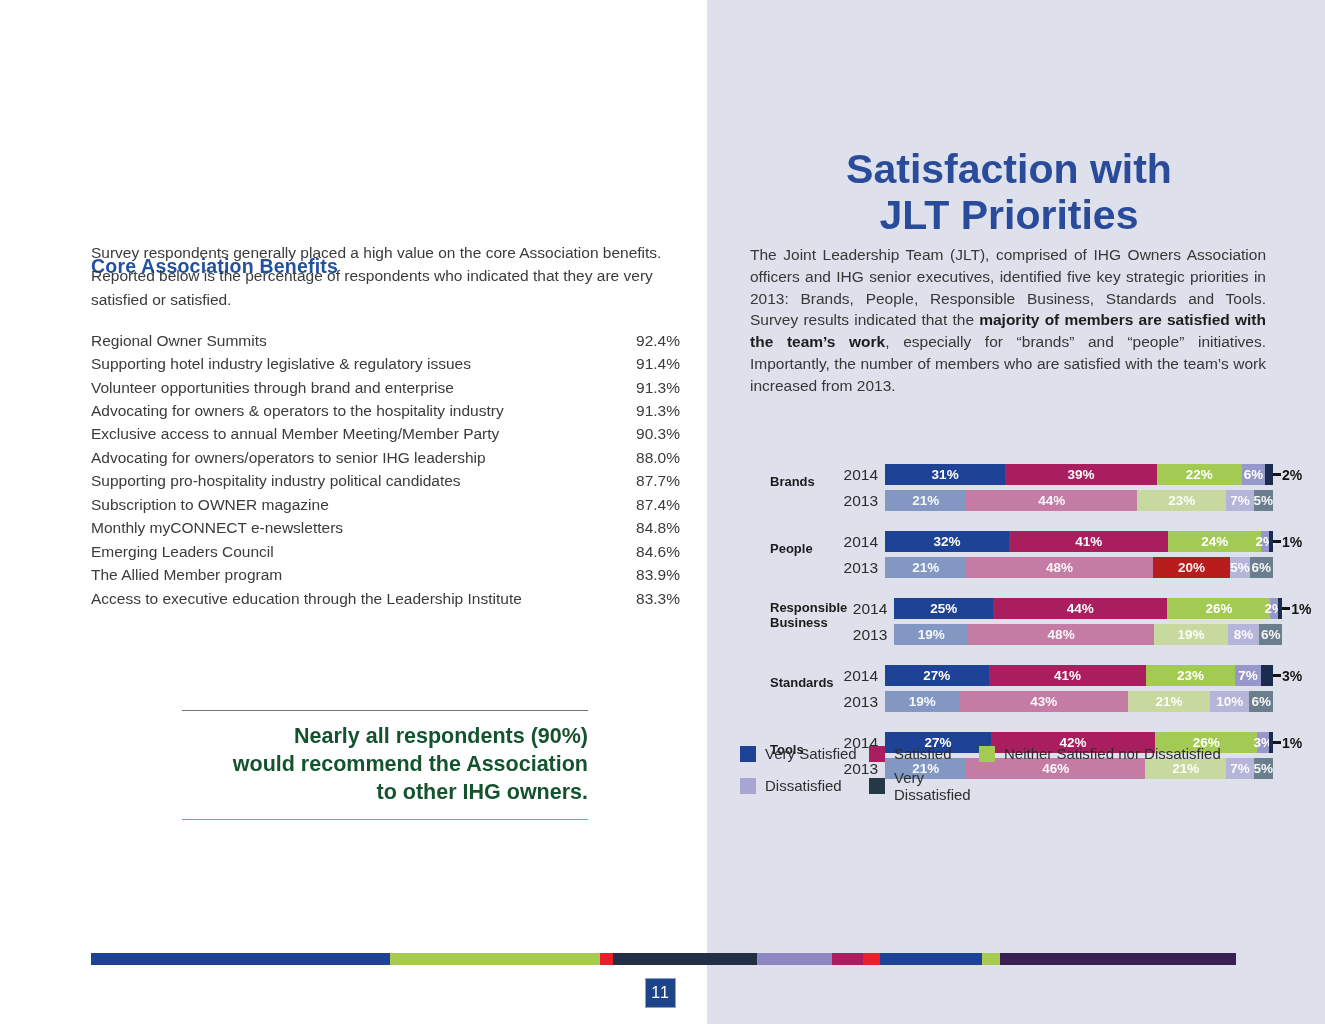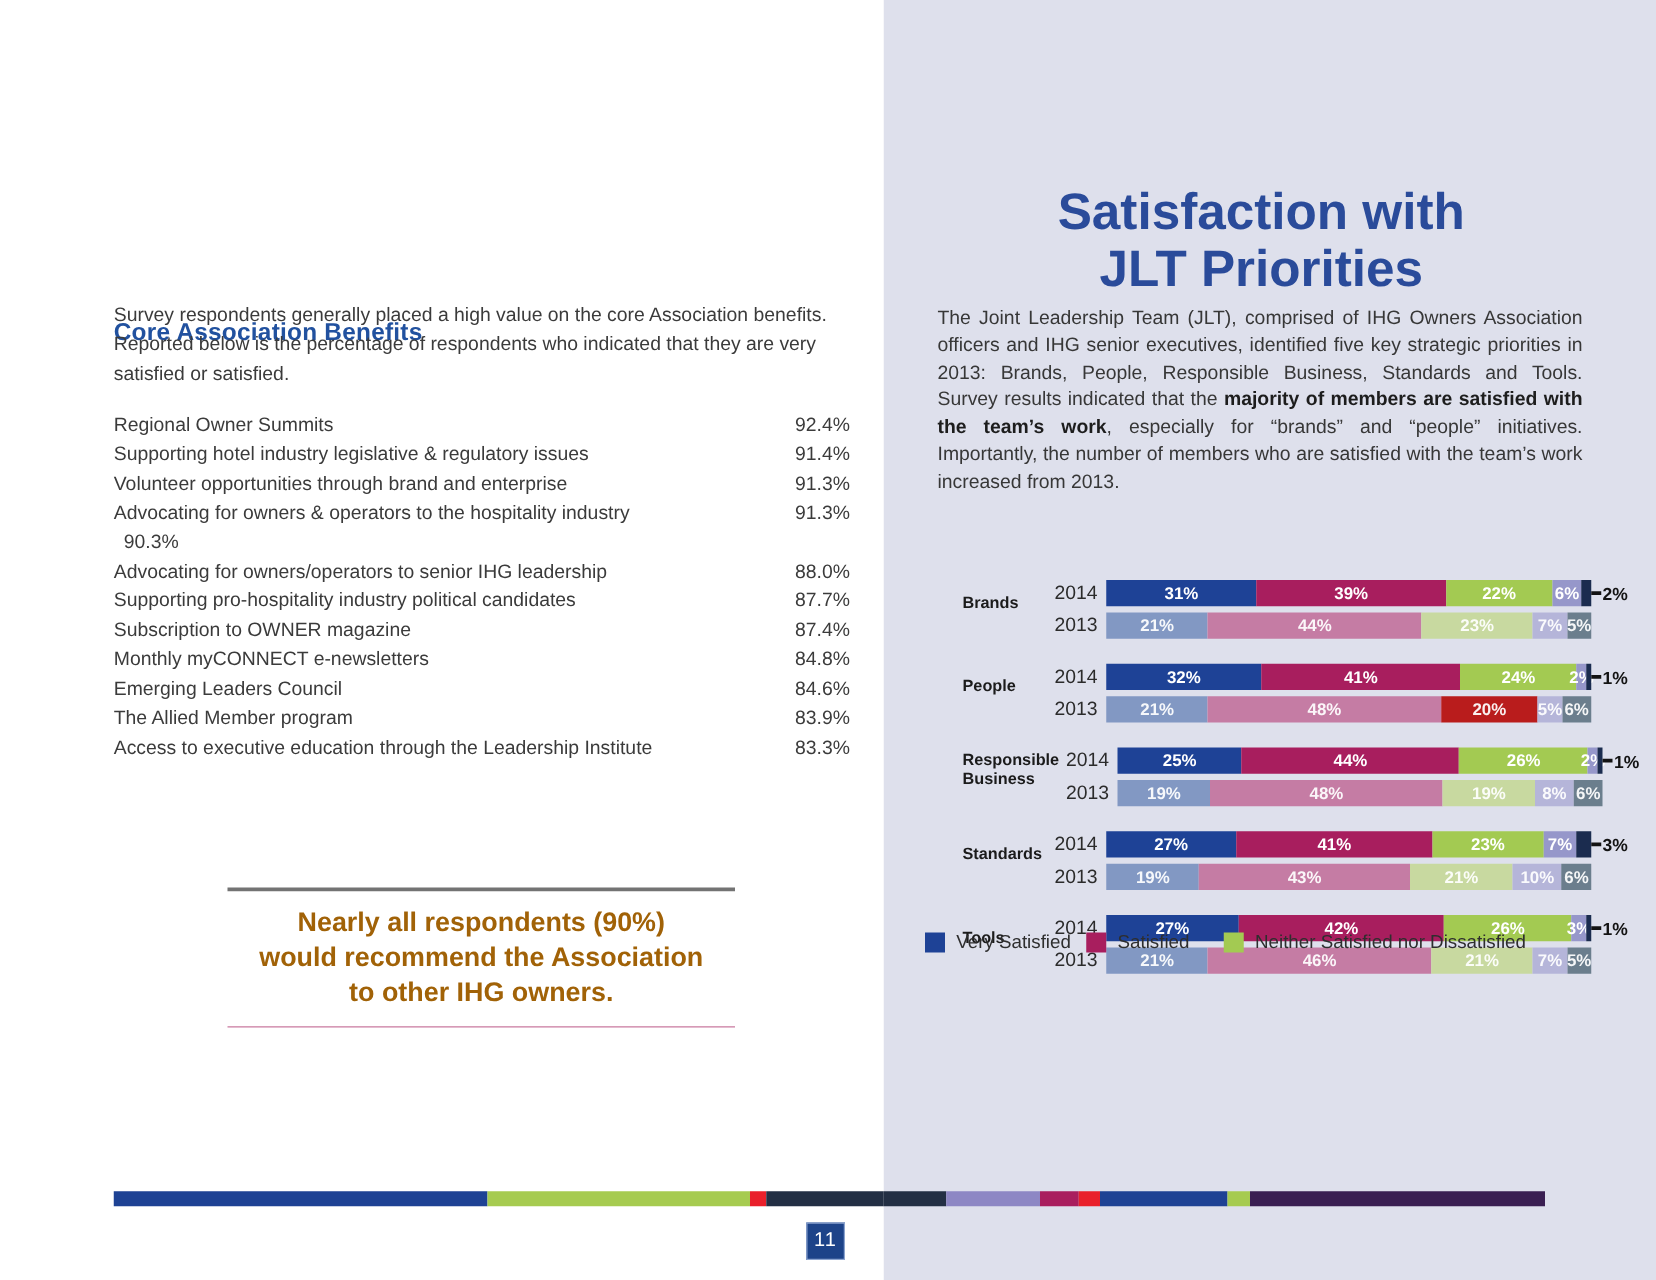--- a/index.html
+++ b/index.html
@@ -23,23 +23,23 @@
     font-size:15.5px;line-height:23.4px;color:#3b3b3b;
   }
   .benefits-list{
     position:absolute;left:91px;top:329px;width:589px;
     font-size:15.5px;color:#3b3b3b;
   }
   .benefit-row{display:flex;justify-content:space-between;align-items:center;height:23.45px;}
   .benefit-value{margin-left:8px;white-space:nowrap;}
   .quote-block{
     position:absolute;left:182px;top:710px;width:406px;
-    border-top:3px solid #737373;border-bottom:1px solid #c9799f;
-    padding:11px 0 13px 0;text-align:center;
-    font-size:21.5px;font-weight:bold;color:#a16207;line-height:28px;
+    border-top:1px solid #737373;border-bottom:1px solid #c9799f;
+    padding:11px 0 13px 0;text-align:right;
+    font-size:21.5px;font-weight:bold;color:#14532d;line-height:28px;
   }
   .quote-line{display:block;}
   
   .page-title{
     position:absolute;left:735px;top:146px;width:548px;text-align:center;
     font-size:41px;line-height:46px;font-weight:bold;color:#2a4b9a;
   }
   .body-paragraph{
     position:absolute;left:750px;top:244px;width:516px;
     font-size:15.5px;line-height:21.8px;color:#373737;text-align:justify;
@@ -106,20 +106,21 @@
     </div>
     <div class="benefit-row">
       <span class="benefit-label">Volunteer opportunities through brand and enterprise</span>
       <span class="benefit-value">91.3%</span>
     </div>
     <div class="benefit-row">
       <span class="benefit-label">Advocating for owners &amp; operators to the hospitality industry</span>
       <span class="benefit-value">91.3%</span>
     </div>
     <div class="benefit-row">
+      <span class="benefit-label">Exclusive access to annual Member Meeting/Member Party</span>
       <span class="benefit-value">90.3%</span>
     </div>
     <div class="benefit-row">
       <span class="benefit-label">Advocating for owners/operators to senior IHG leadership</span>
       <span class="benefit-value">88.0%</span>
     </div>
     <div class="benefit-row">
       <span class="benefit-label">Supporting pro-hospitality industry political candidates</span>
       <span class="benefit-value">87.7%</span>
     </div>
@@ -294,20 +295,30 @@
         <span class="legend-swatch" style="background: rgb(30, 66, 150);"></span>
         <span class="legend-label">Very Satisfied</span>
       </div>
       <div class="legend-item">
         <span class="legend-swatch" style="background: rgb(168, 30, 94);"></span>
         <span class="legend-label">Satisfied</span>
       </div>
       <div class="legend-item">
         <span class="legend-swatch" style="background: rgb(163, 202, 82);"></span>
         <span class="legend-label">Neither Satisfied nor Dissatisfied</span>
+      </div>
+    </div>
+    <div class="legend-row">
+      <div class="legend-item">
+        <span class="legend-swatch" style="background: rgb(167, 166, 210);"></span>
+        <span class="legend-label">Dissatisfied</span>
+      </div>
+      <div class="legend-item">
+        <span class="legend-swatch" style="background: rgb(38, 56, 69);"></span>
+        <span class="legend-label">Very Dissatisfied</span>
       </div>
     </div>
   </div>
 
 <div class="fbar fbar-left">
     <div class="fseg" style="width: 299px; background: rgb(30, 66, 148);"></div>
     <div class="fseg" style="width: 210px; background: rgb(166, 203, 80);"></div>
     <div class="fseg" style="width: 13px; background: rgb(233, 32, 43);"></div>
     <div class="fseg" style="width: 94px; background: rgb(35, 47, 68);"></div>
   </div>

